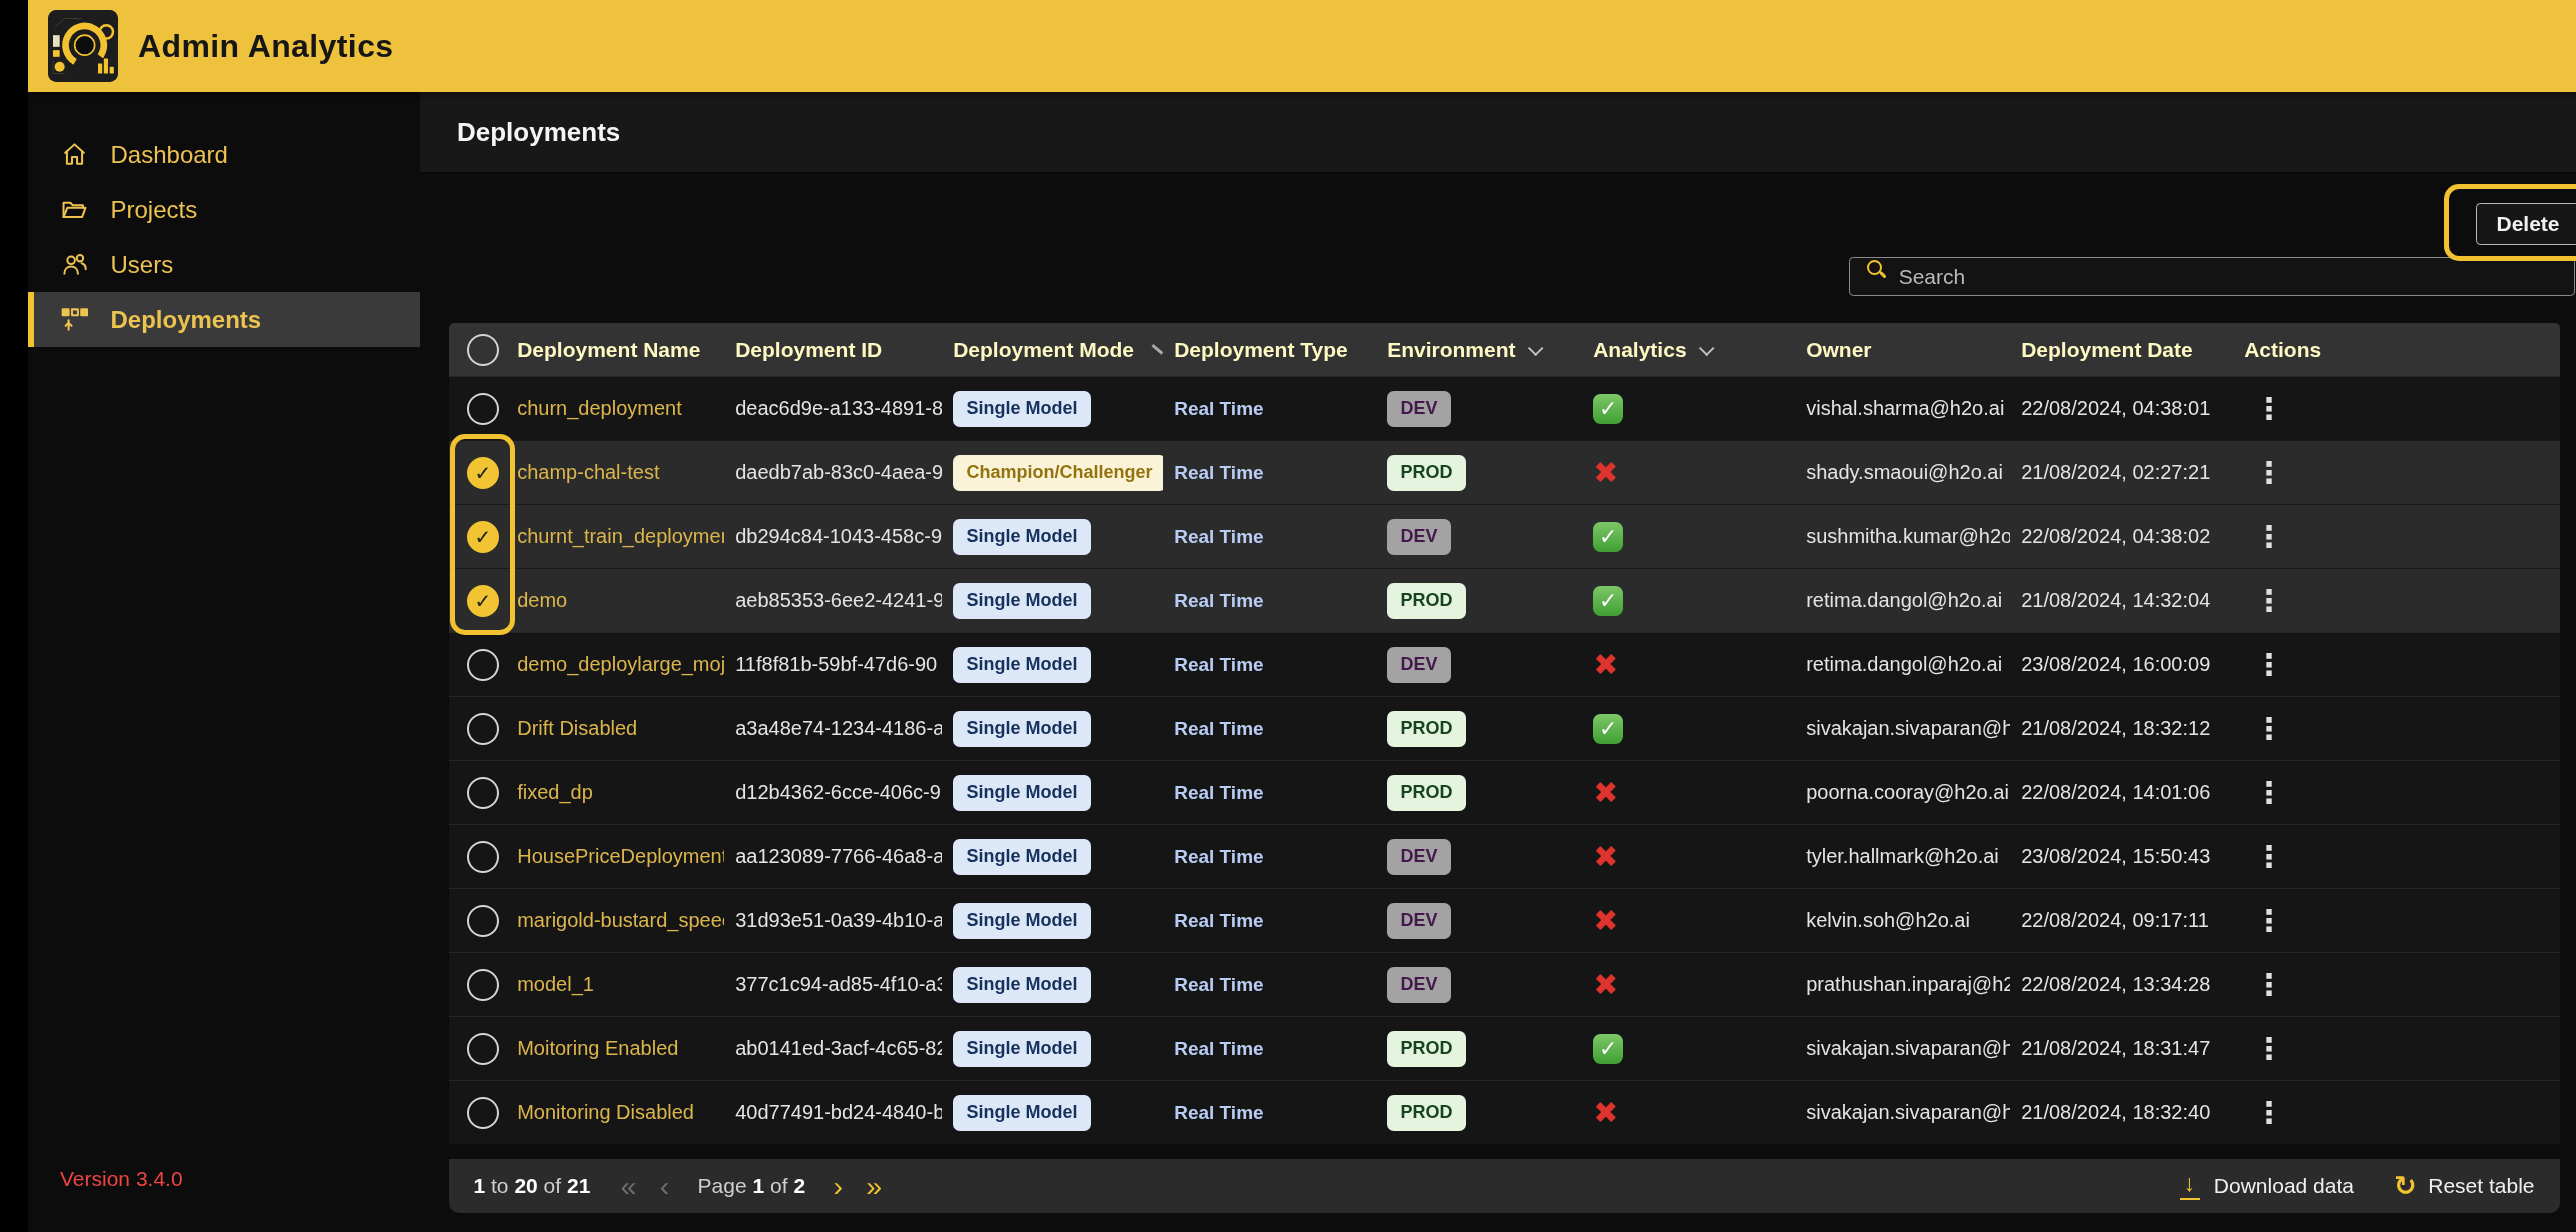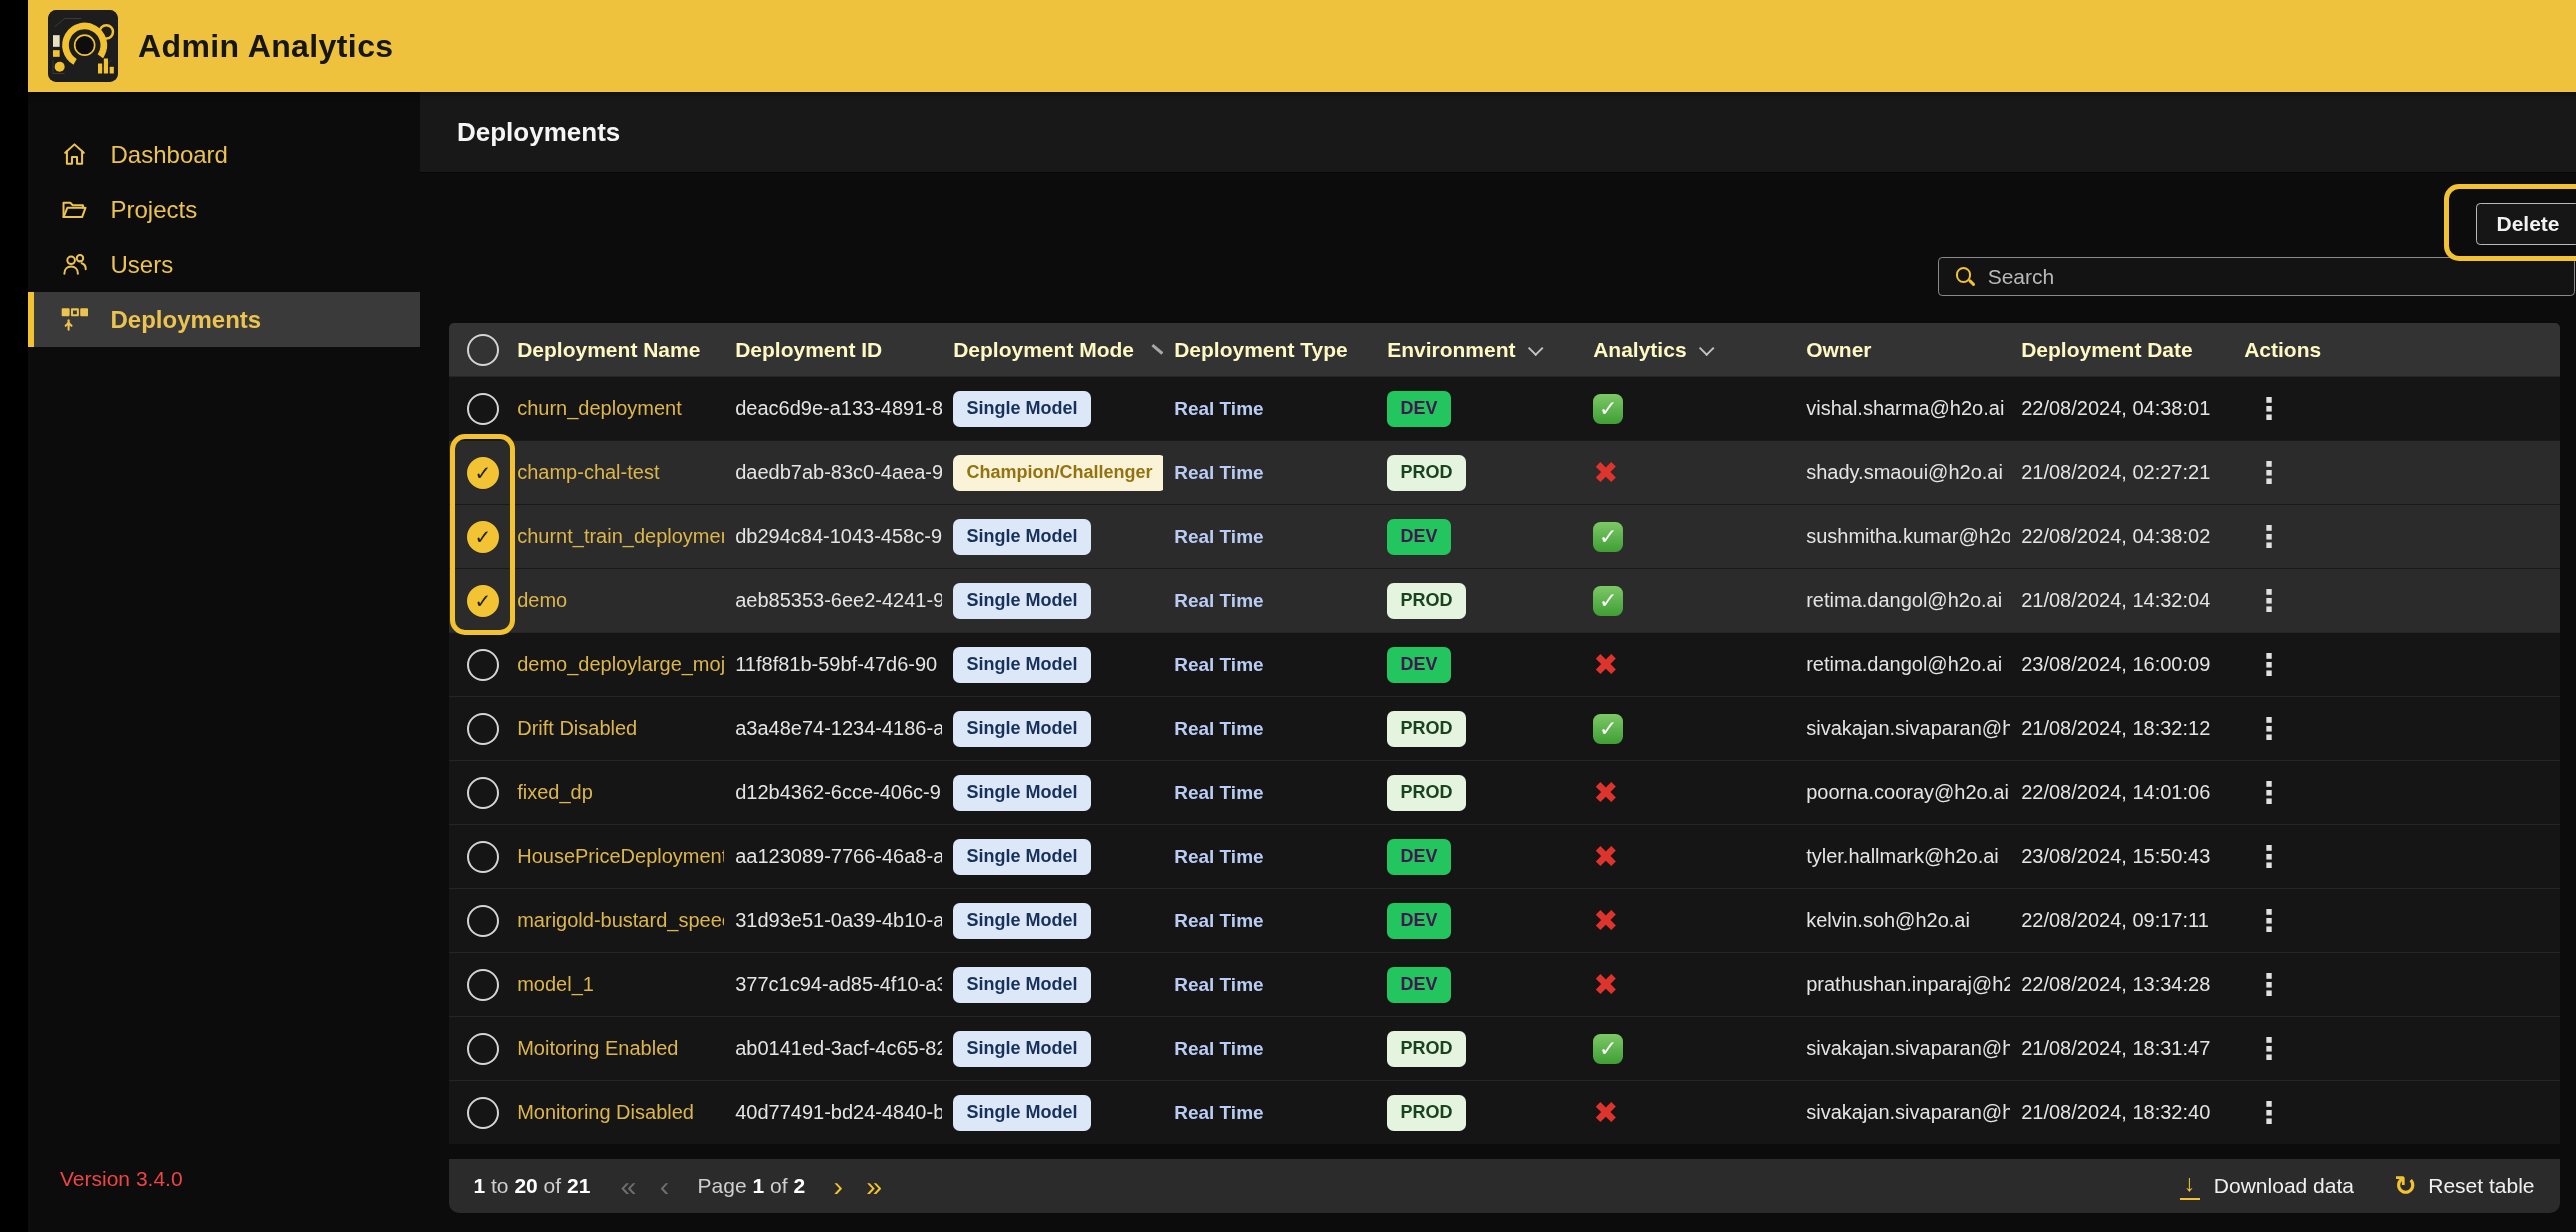--- a/index.html
+++ b/index.html
@@ -31,22 +31,22 @@
   .page-title { color:#f5f5f5; font-size:26px; font-weight:bold; }
 
   
   .delete-btn { position:absolute; top:111px; right:24px; width:104px; height:42px; background:#161616;
                 border:1.7px solid #b9b9b9; border-radius:4.2px; color:#f2f2f2; font-size:21px; font-weight:bold;
                 font-family:inherit; cursor:pointer; }
   .annot { position:absolute; border:5px solid #F2C230; border-radius:15px; background:transparent; pointer-events:none; z-index:4; }
   .annot-delete { top:92px; right:6.7px; width:153px; height:77px; }
   .annot-checks { top:342px; left:30px; width:65px; height:201px; }
 
-  .search-box { position:absolute; top:165px; right:29px; width:637px; height:39px; background:#131313;
-                border:1.7px solid #8a8a8a; border-radius:4.2px; display:flex; align-items:center; padding-left:15px; }
+  .search-box { position:absolute; top:165px; right:29px; width:726px; height:39px; background:#131313;
+                border:1.7px solid #8a8a8a; border-radius:4.2px; display:flex; padding-left:15px; }
   .search-icon { position:relative; width:22px; height:22px; margin-right:11.7px; flex:0 0 auto; }
   .search-icon::before { content:""; position:absolute; left:1.7px; top:1.7px; width:11.7px; height:11.7px;
                          border:2.5px solid #F2C230; border-radius:50%; }
   .search-icon::after { content:""; position:absolute; left:14.3px; top:15px; width:7.5px; height:2.5px;
                         background:#F2C230; transform:rotate(45deg); border-radius:1.7px; }
   .search-input { flex:1; background:transparent; border:none; outline:none; color:#e8e8e8; font-size:21px; font-family:inherit; }
   .search-input::placeholder { color:#b9b9b9; }
 
   
   .table { position:absolute; top:231px; left:28.5px; width:2111px; }
@@ -63,21 +63,21 @@
   .td.name { color:#DDB64B; cursor:pointer; }
   .td.type { color:#b9cdf4; font-weight:bold; font-size:19px; }
   .cb-wrap { display:flex; justify-content:center; }
   .row-cb { width:32px; height:32px; border-radius:50%; border:2.5px solid #d4d4d4; background:transparent;
             display:flex; align-items:center; justify-content:center; cursor:pointer;
             color:transparent; font-size:20px; font-weight:bold; }
   .row-cb.checked { background:#F2C433; border-color:#F2C433; color:#1f1f1f; }
   .pill { display:inline-block; border-radius:6.7px; font-weight:bold; font-size:18px; padding:7.5px 13.4px; white-space:nowrap; }
   .pill-blue { background:#DCE7F8; color:#16325C; }
   .pill-champ { background:#FBF3D7; color:#93730F; }
-  .pill-purple { background:#22c55e; color:#43184D; }
+  .pill-purple { background:#a3a3a3; color:#43184D; }
   .pill-green { background:#E4F4DF; color:#17441F; }
   .mon-check { display:inline-flex; width:30px; height:30px; border-radius:7.5px;
                background:linear-gradient(#7ec868,#3f9e33); color:#fff; font-size:22px; font-weight:bold;
                align-items:center; justify-content:center; }
   .mon-x { color:#DF342E; font-size:30px; font-weight:bold; line-height:1; }
   .dots { color:#e0e0e0; font-size:30px; font-weight:bold; padding-left:10px; cursor:pointer; line-height:1; letter-spacing:0; }
 
   
   .tfoot { position:absolute; top:1067px; left:28.5px; width:2111px; height:54px; background:#2b2b2b; border-radius:0 0 10px 10px;
            display:flex; align-items:center; padding:0 25px; color:#cfcfcf; font-size:21px; }

